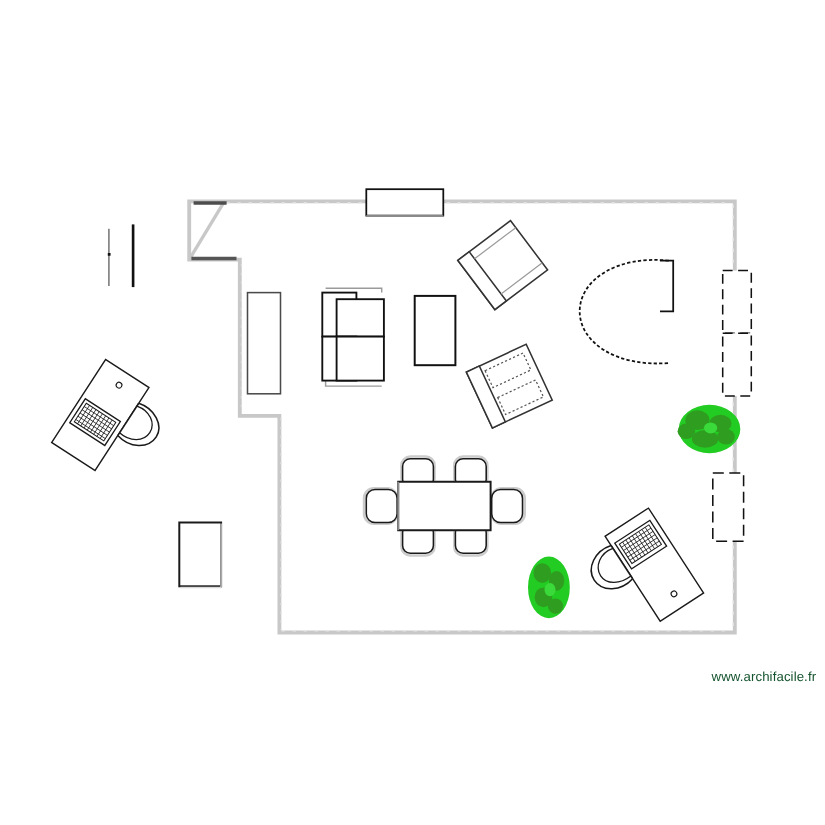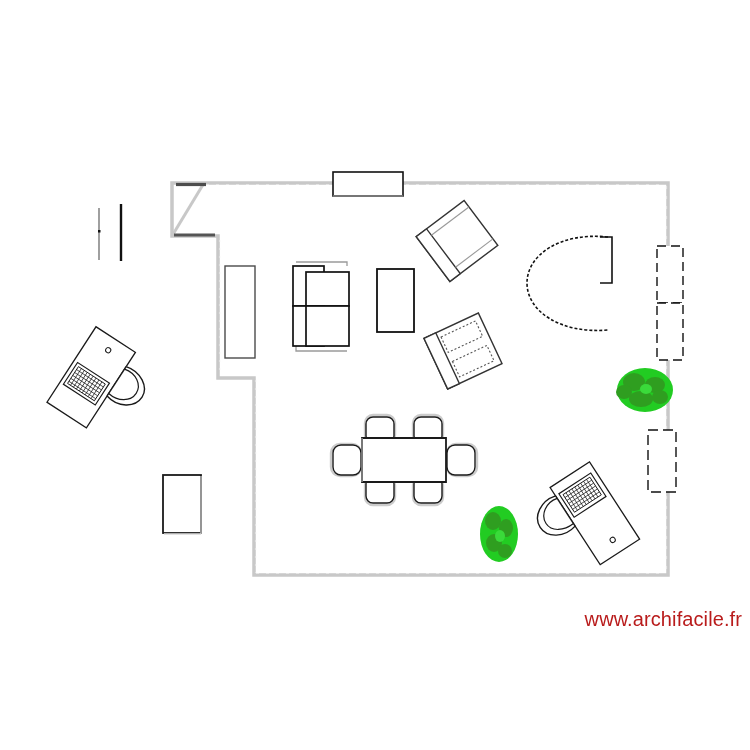--- a/index.html
+++ b/index.html
@@ -19,22 +19,22 @@
     left: 0;
     top: 0;
     width: 750px;
     height: 750px;
   }
   #watermark {
     position: absolute;
     right: 8px;
     top: 608px;
     font-family: "Liberation Sans", sans-serif;
-    font-size: 20px;
-    color: #b91c1c;
+    font-size: 12px;
+    color: #14532d;
     letter-spacing: 0.1px;
     white-space: nowrap;
   }
 </style>
 </head>
 <body>
 
 <svg id="plan-canvas" viewBox="0 0 750 750" xmlns="http://www.w3.org/2000/svg">
 
   <g>

